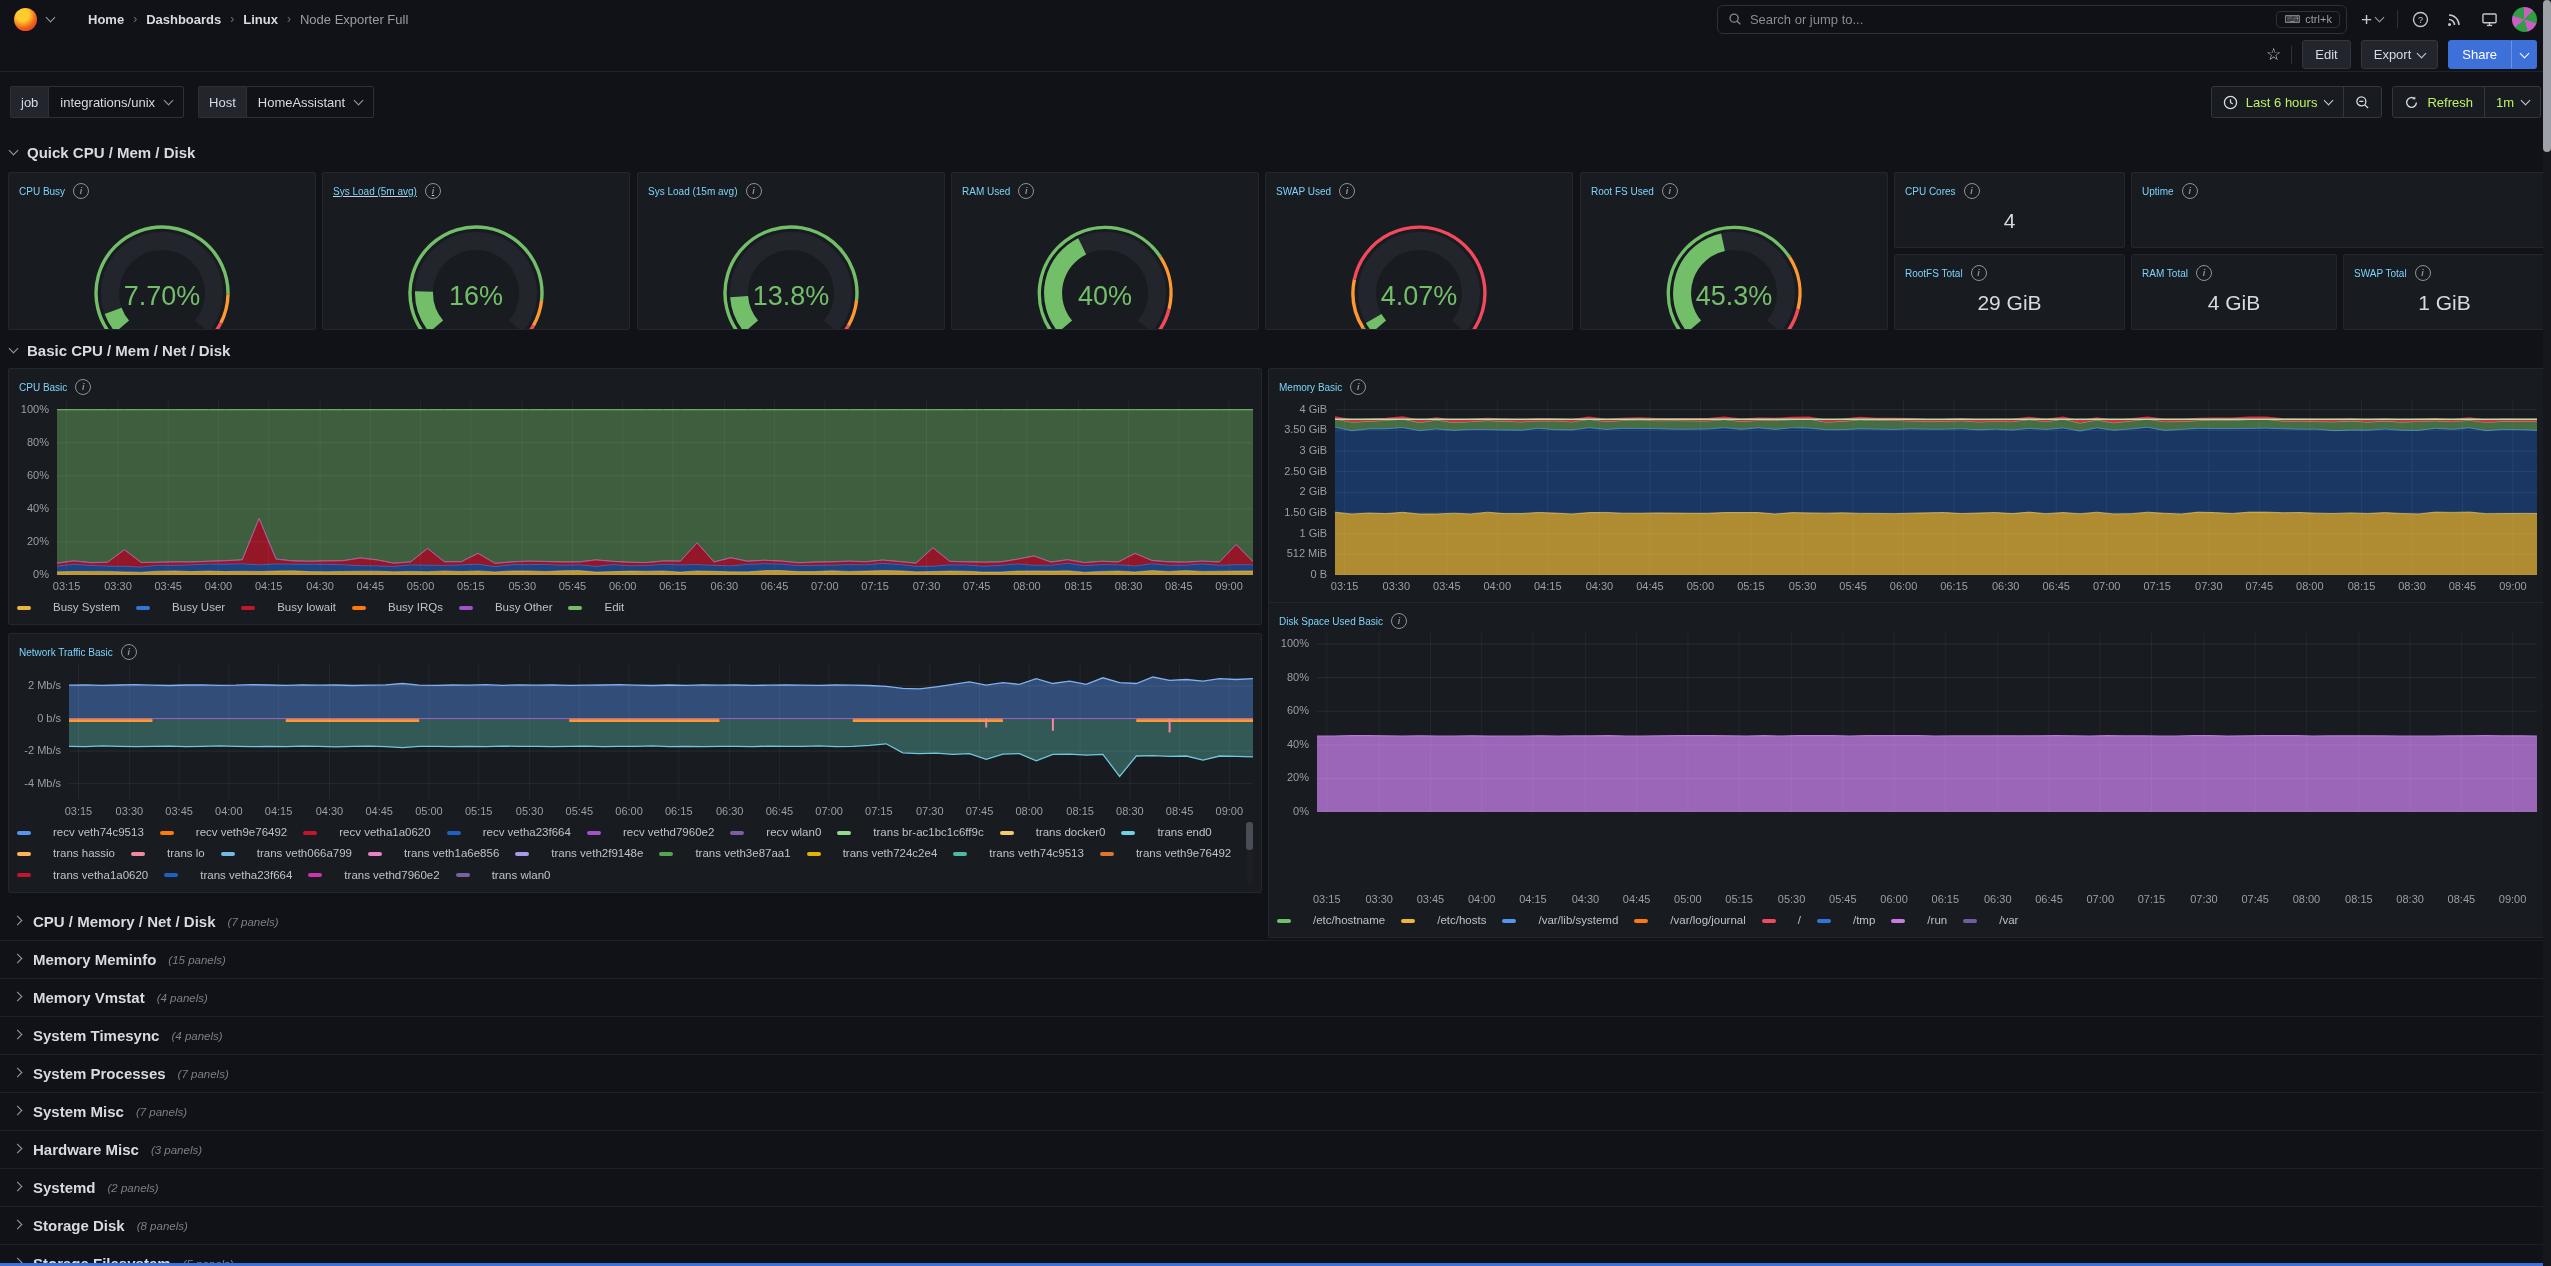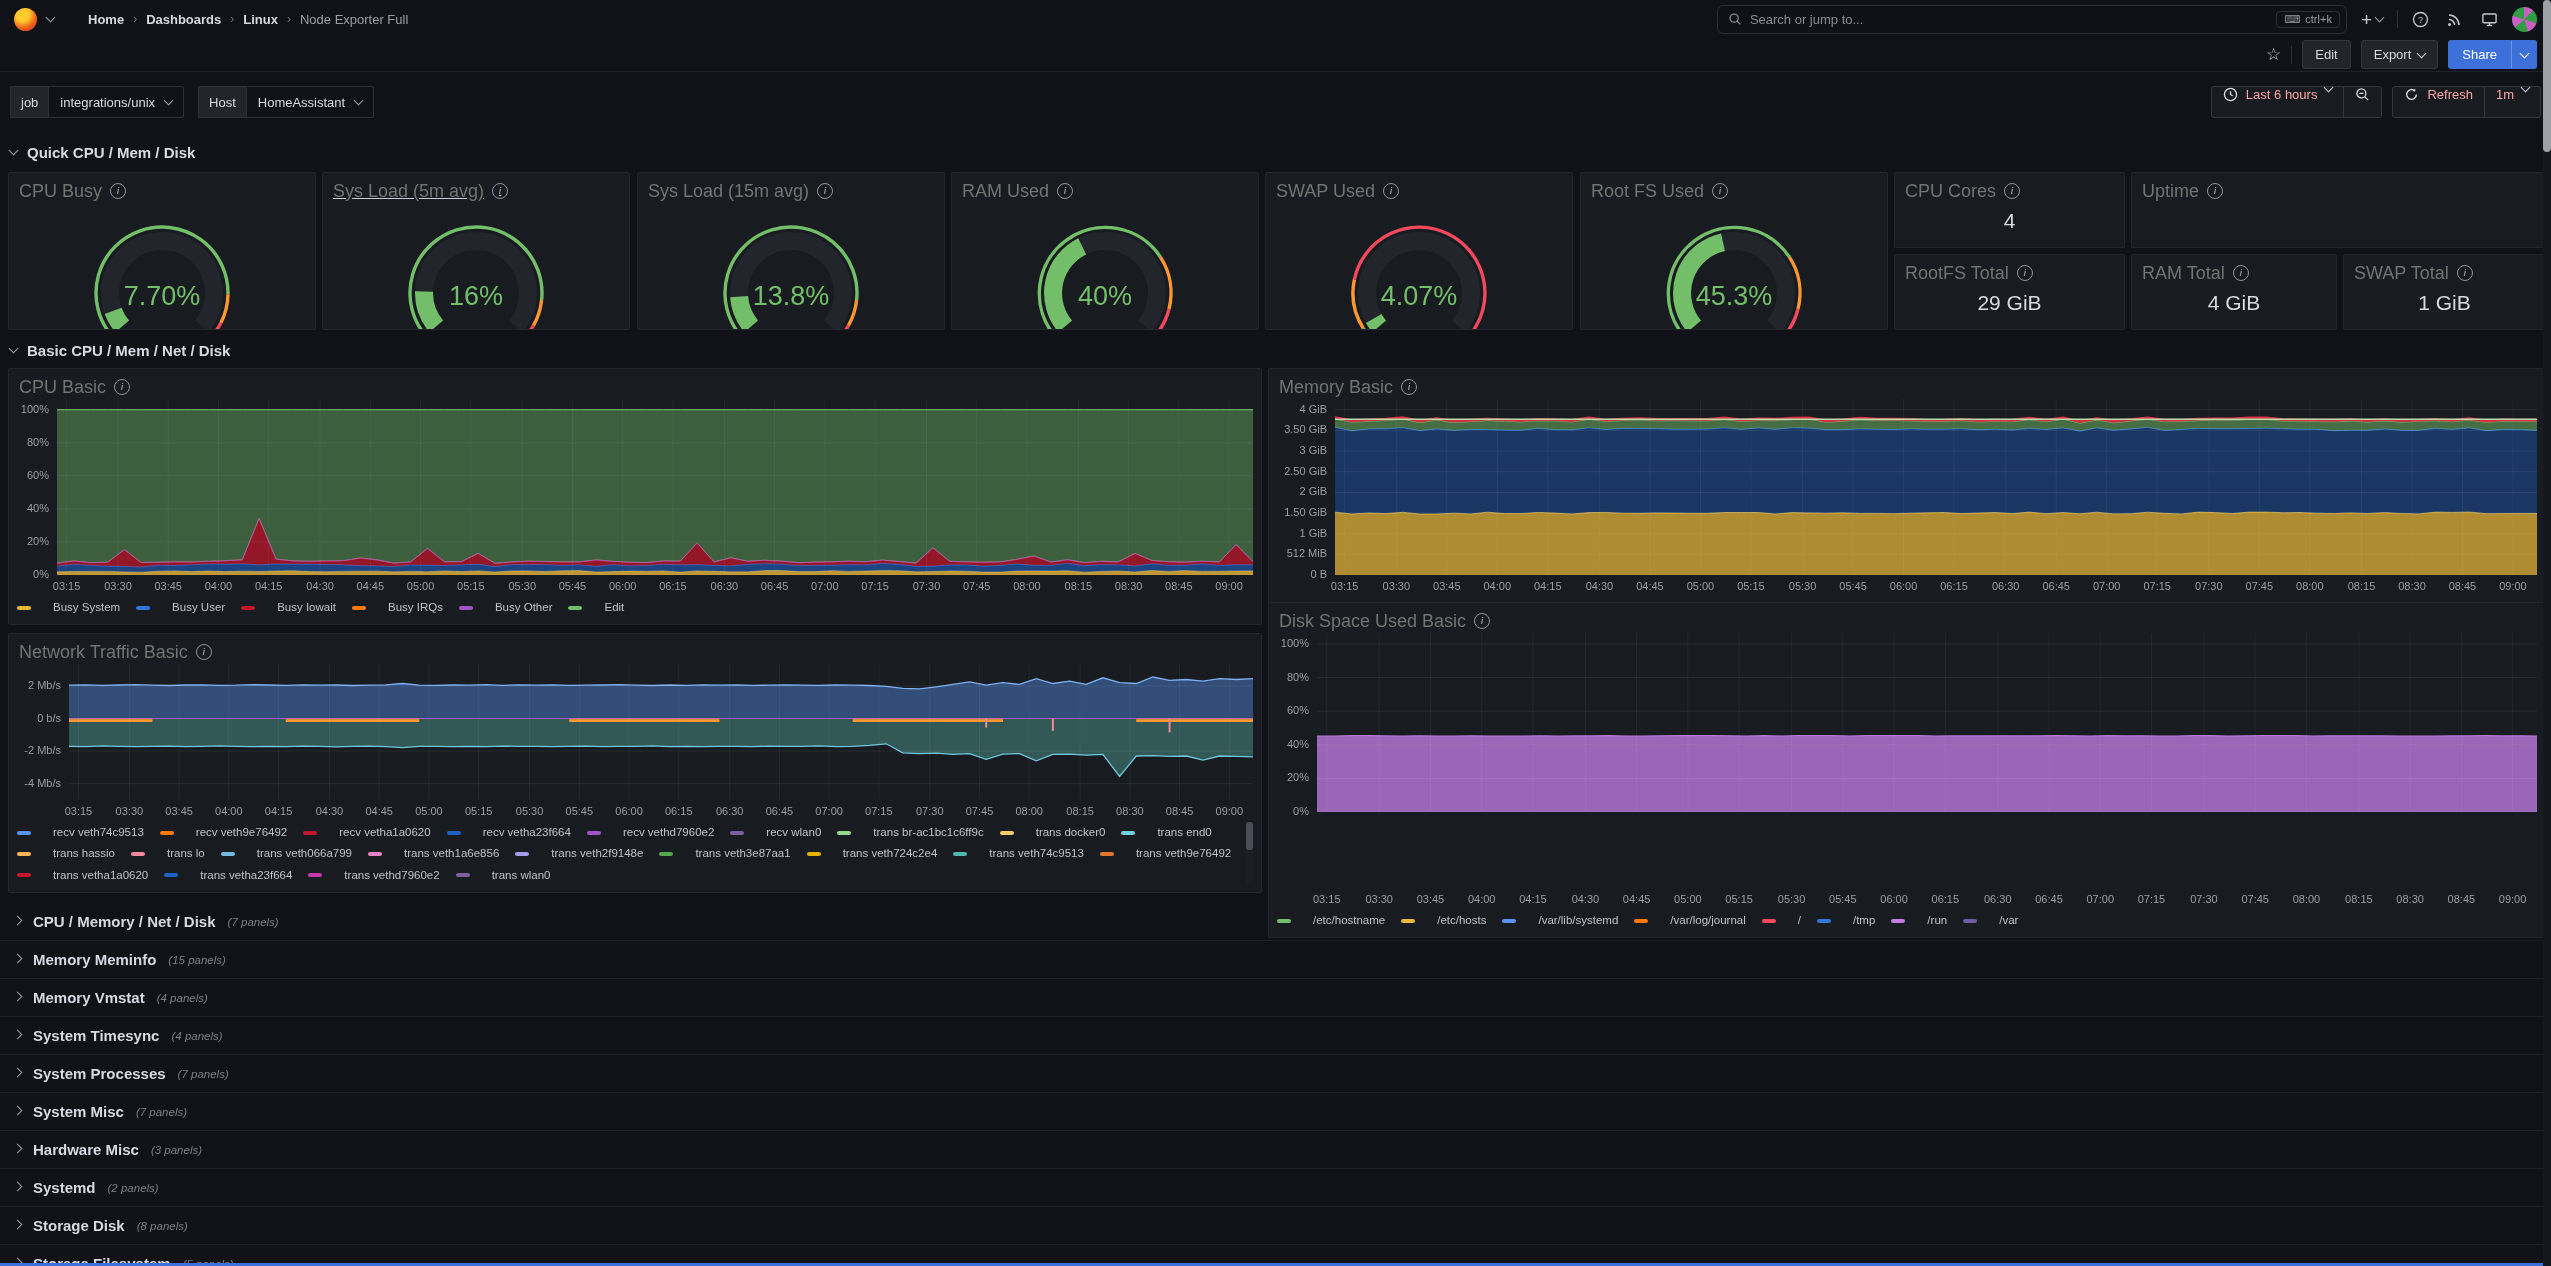--- a/index.html
+++ b/index.html
@@ -30,27 +30,27 @@
   .btn.blue-chev{background:#3d71d9;border-color:#3d71d9;border-left:1px solid rgba(255,255,255,.25);width:26px;padding:0;justify-content:center;border-radius:0 3px 3px 0;}
   .share-group{display:flex;}
   .share-group .blue{border-radius:3px 0 0 3px;}
   .star{font-size:17px;color:#c5c6d0;cursor:pointer;}
   .var-group{display:flex;align-items:flex-start;margin-right:14px;}
   .var-label{height:30px;display:flex;align-items:center;padding:0 10px;background:#22252b;border:1px solid #2e3036;
     border-right:none;border-radius:2px 0 0 2px;font-size:13px;color:#d8d9e3;}
   .var-value{height:30px;display:flex;align-items:center;gap:10px;padding:0 11px;background:#111217;border:1px solid #2e3036;
     border-radius:0 2px 2px 0;font-size:13px;color:#d8d9e3;cursor:pointer;}
   .tp-group{display:flex;align-items:center;height:30px;border:1px solid #34363d;border-radius:3px;background:#181b20;margin-left:10px;}
-  .tp-item{display:flex;gap:8px;padding:0 11px;height:100%;cursor:pointer;font-weight:500;color:#fca5a5;}
+  .tp-item{display:flex;align-items:center;gap:8px;padding:0 11px;height:100%;cursor:pointer;font-weight:500;color:#bef264;}
   .tp-sep{width:1px;height:100%;background:#34363d;}
   .sec-head{position:absolute;display:flex;align-items:center;gap:10px;height:24px;padding-left:10px;cursor:pointer;}
   .sec-title{font-size:15px;font-weight:700;color:#d8d9e3;}
   .panel{position:absolute;background:#181b1f;border:1px solid #23262c;border-radius:2px;box-sizing:border-box;}
   .p-head{display:flex;align-items:center;gap:8px;height:28px;padding:4px 10px 0 10px;}
-  .p-title{font-size:18px;font-weight:500;color:#737373;white-space:nowrap;}
+  .p-title{font-size:10px;font-weight:500;color:#7dd3fc;white-space:nowrap;}
   .info-icon{width:14px;height:14px;border:1.3px solid #8e929a;border-radius:50%;color:#8e929a;font-size:9px;font-weight:700;
     display:inline-flex;align-items:center;justify-content:center;font-style:italic;flex:none;cursor:pointer;}
   .gauge-val{fill:#73bf69;font-size:27px;font-weight:500;font-family:"Liberation Sans",sans-serif;}
   .stat-body{position:absolute;left:0;right:0;top:28px;bottom:6px;display:flex;align-items:center;justify-content:center;}
   .stat-value{font-size:21px;font-weight:500;color:#d8d9e3;}
   .c-body{position:absolute;left:8px;right:8px;top:30px;bottom:6px;display:flex;flex-direction:column;}
   .c-main{flex:1;display:flex;min-height:0;}
   .yaxis{position:relative;flex:none;}
   .ylab{position:absolute;right:8px;font-size:11px;color:#9d9da8;white-space:nowrap;}
   .plot{position:relative;flex:1;}

